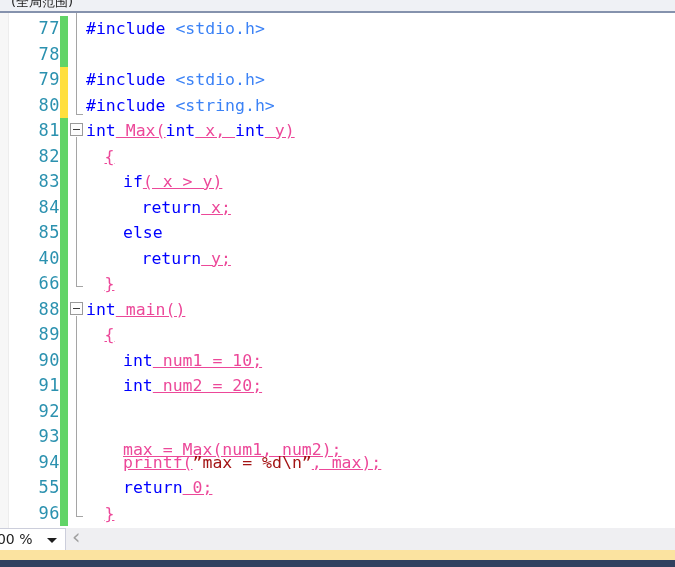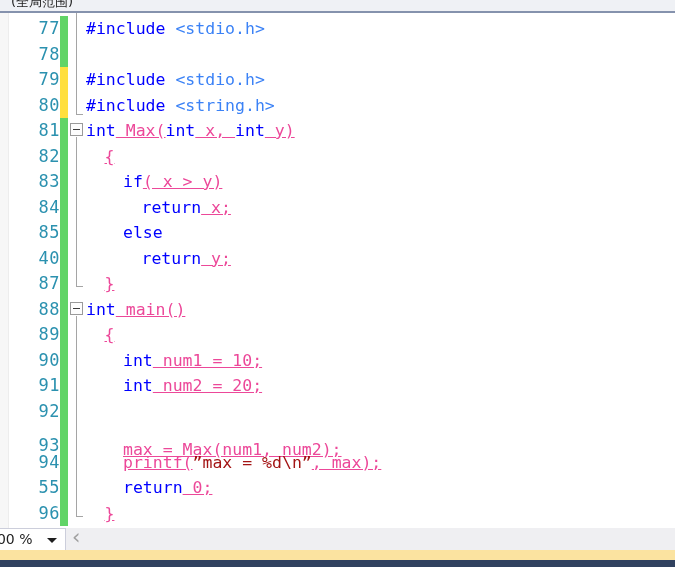--- a/index.html
+++ b/index.html
@@ -259,27 +259,27 @@
         <div class="ln" style="top: 3px;">77</div>
         <div class="ln" style="top: 28.5px;">78</div>
         <div class="ln" style="top: 54px;">79</div>
         <div class="ln" style="top: 79.5px;">80</div>
         <div class="ln" style="top: 105px;">81</div>
         <div class="ln" style="top: 130.5px;">82</div>
         <div class="ln" style="top: 148px; margin-top: 8px;">83</div>
         <div class="ln" style="top: 181.5px;">84</div>
         <div class="ln" style="top: 207px;">85</div>
         <div class="ln" style="top: 232.5px;">40</div>
-        <div class="ln" style="top: 258px;">87</div>
+        <div class="ln" style="top: 258px;">66</div>
         <div class="ln" style="top: 283.5px;">88</div>
         <div class="ln" style="top: 309px;">89</div>
         <div class="ln" style="top: 334.5px;">90</div>
         <div class="ln" style="top: 360px;">91</div>
         <div class="ln" style="top: 385.5px;">92</div>
-        <div class="ln" style="top: 420px;">93</div>
+        <div class="ln" style="top: 411px;">93</div>
         <div class="ln" style="top: 436.5px;">94</div>
         <div class="ln" style="top: 462px;">55</div>
         <div class="ln" style="top: 487.5px;">96</div>
       </div>
 
     <div class="change-bar" id="change-bar">
         <div class="change-seg green" style="top: 3px; height: 25.5px;"></div>
         <div class="change-seg green" style="top: 28.5px; height: 25.5px;"></div>
         <div class="change-seg yellow" style="top: 54px; height: 25.5px;"></div>
         <div class="change-seg yellow" style="top: 79.5px; height: 25.5px;"></div>

